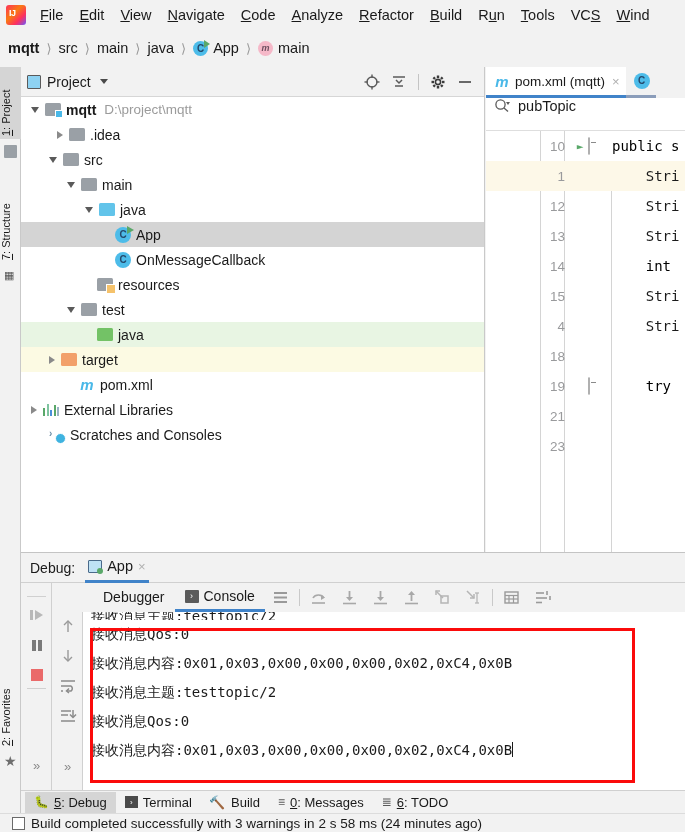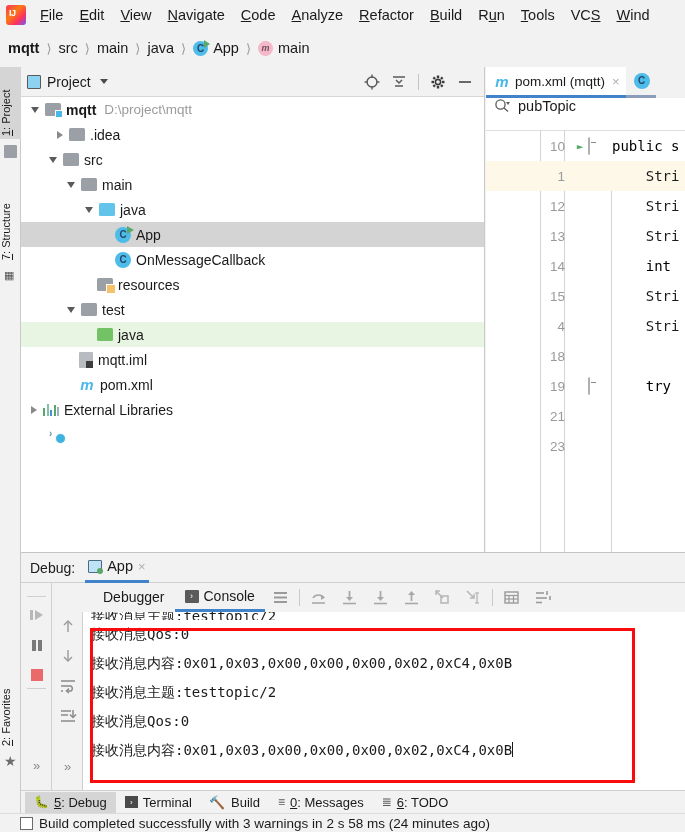--- a/index.html
+++ b/index.html
@@ -297,21 +297,21 @@
   .bottab .mn { text-decoration: underline; }
   .ic-bug { color: #444; font-size: 12px; position: relative; }
   .ic-term { width: 13px; height: 12px; background: #4a4a4a; color: #fff; font-size: 8px; display: flex; align-items: center; justify-content: center; }
   .ic-hammer { color: #3a3a3a; font-size: 13px; }
   .ic-msg { color: #5a5a5a; font-size: 12px; }
   .ic-todo { color: #5a5a5a; font-size: 12px; }
 
   
   .statusbar {
     position: absolute; left: 0; top: 813px; width: 685px; height: 19px;
-    background: #f2f2f2; display: flex; align-items: center; padding-left: 20px; gap: 6px;
+    background: #f2f2f2; display: flex; align-items: center; padding-left: 12px; gap: 6px;
     border-top: 1px solid #dcdcdc;
   }
   .status-ic { width: 13px; height: 13px; border: 1.5px solid #6a6a6a; background: #fff; flex: 0 0 auto; }
   .status-text { font-size: 13.5px; color: #1a1a1a; white-space: nowrap; }
 </style>
 </head>
 <body>
 
 <div class="app">
 
@@ -443,41 +443,43 @@
       </div>
       <div class="trow" style="padding-left:46px">
         <span class="arrow-d"></span>
         <span class="fico gray"></span>
         <span class="tlabel">test</span>
       </div>
       <div class="trow green" style="padding-left:70px">
         <span class="fico green"></span>
         <span class="tlabel">java</span>
       </div>
-      <div class="trow" style="padding-left:52px">
-        <span class="ic-iml"></span>
-        <span class="tlabel">mqtt.iml</span>
+      <div class="trow yellow" style="padding-left:28px">
+        <span class="arrow-r"></span>
+        <span class="fico orange"></span>
+        <span class="tlabel">target</span>
       </div>
       <div class="trow" style="padding-left:52px">
         <span class="ic-m">m</span>
         <span class="tlabel">pom.xml</span>
       </div>
       <div class="trow" style="padding-left:10px">
         <span class="arrow-r"></span>
         <span class="ic-lib">
           <i style="height:8px;background:#59a869"></i>
             <i style="height:12px;background:#7fc4a0"></i>
             <i style="height:6px;background:#4a90d9"></i>
             <i style="height:11px;background:#59a869"></i>
             <i style="height:9px;background:#9ab3c4"></i>
         </span>
         <span class="tlabel">External Libraries</span>
       </div>
       <div class="trow" style="padding-left:22px">
         <span class="ic-scratch">›</span>
+        <span class="tlabel">Scratches and Consoles</span>
       </div>
     </div>
   </div>
 
   <div class="editor">
     <div class="etabs">
       <div class="etab">
         <span class="ic-m" style="margin:0">m</span>
         <span>pom.xml (mqtt)</span>
         <span class="x">×</span>

